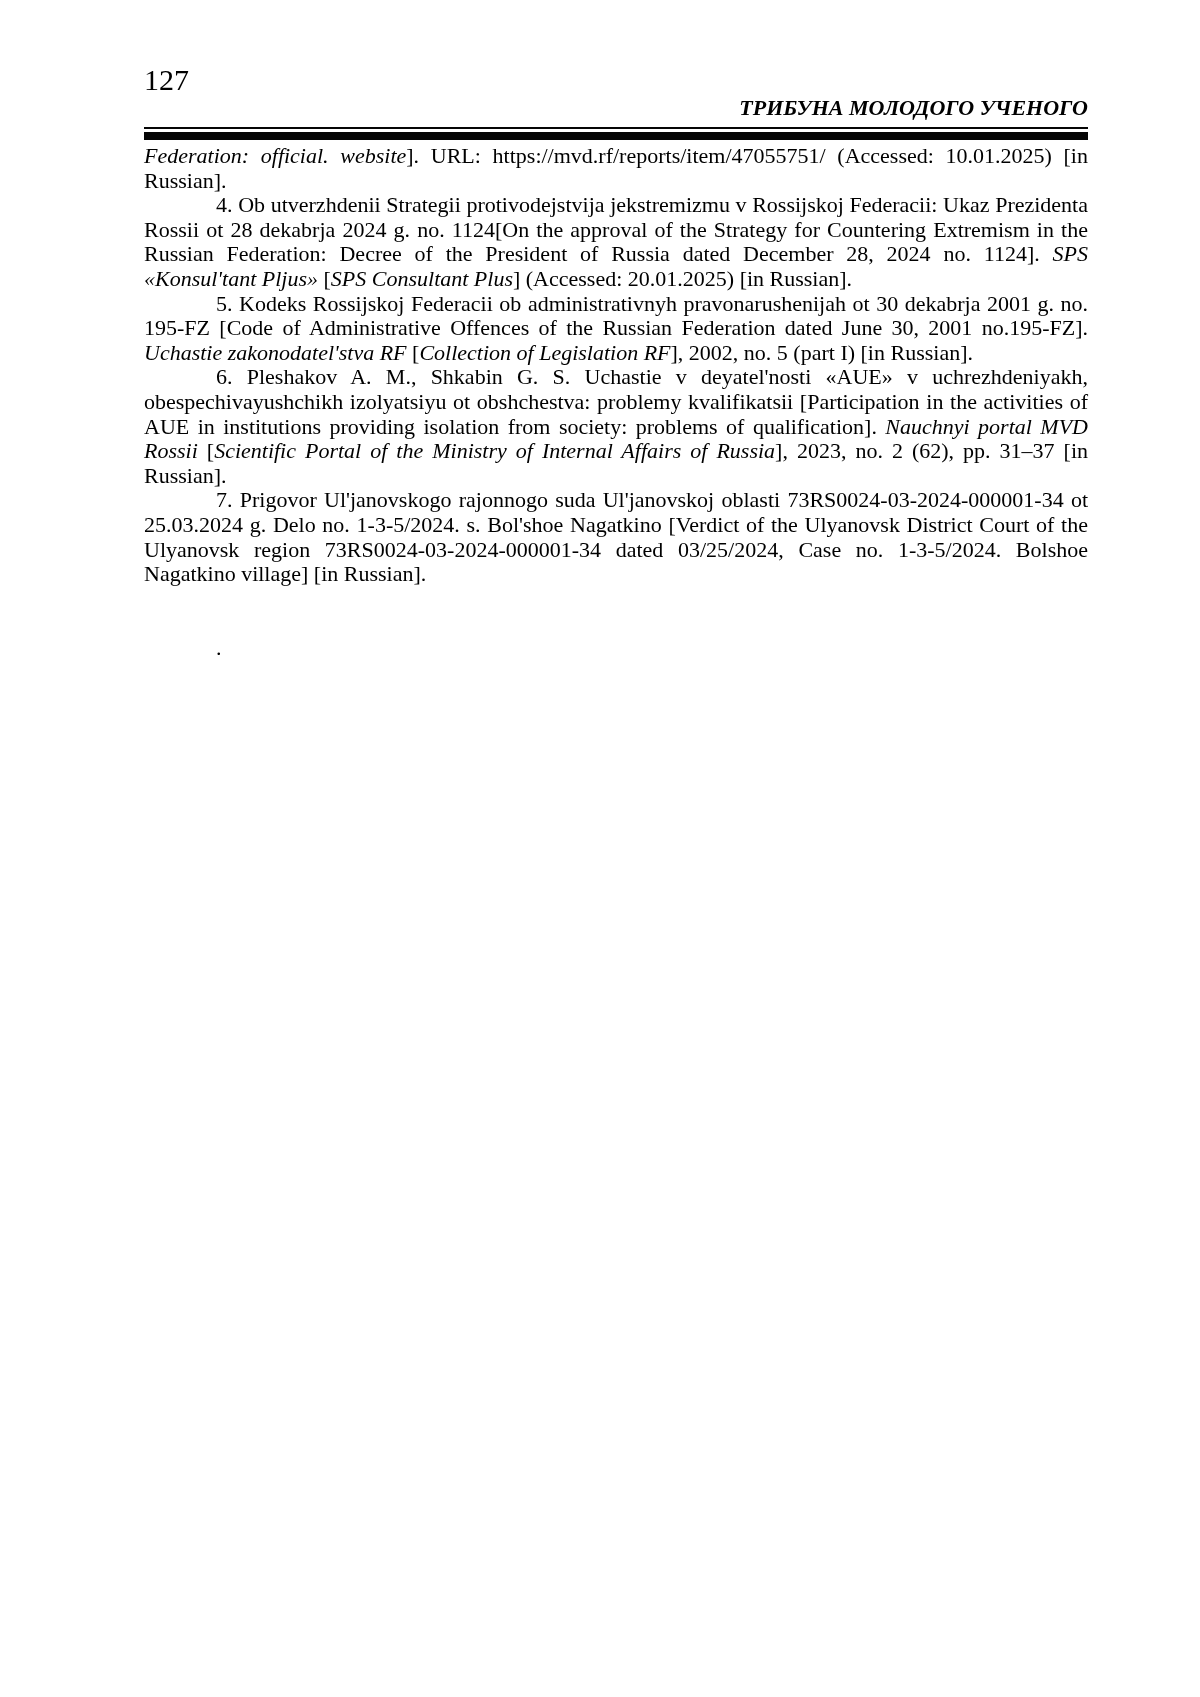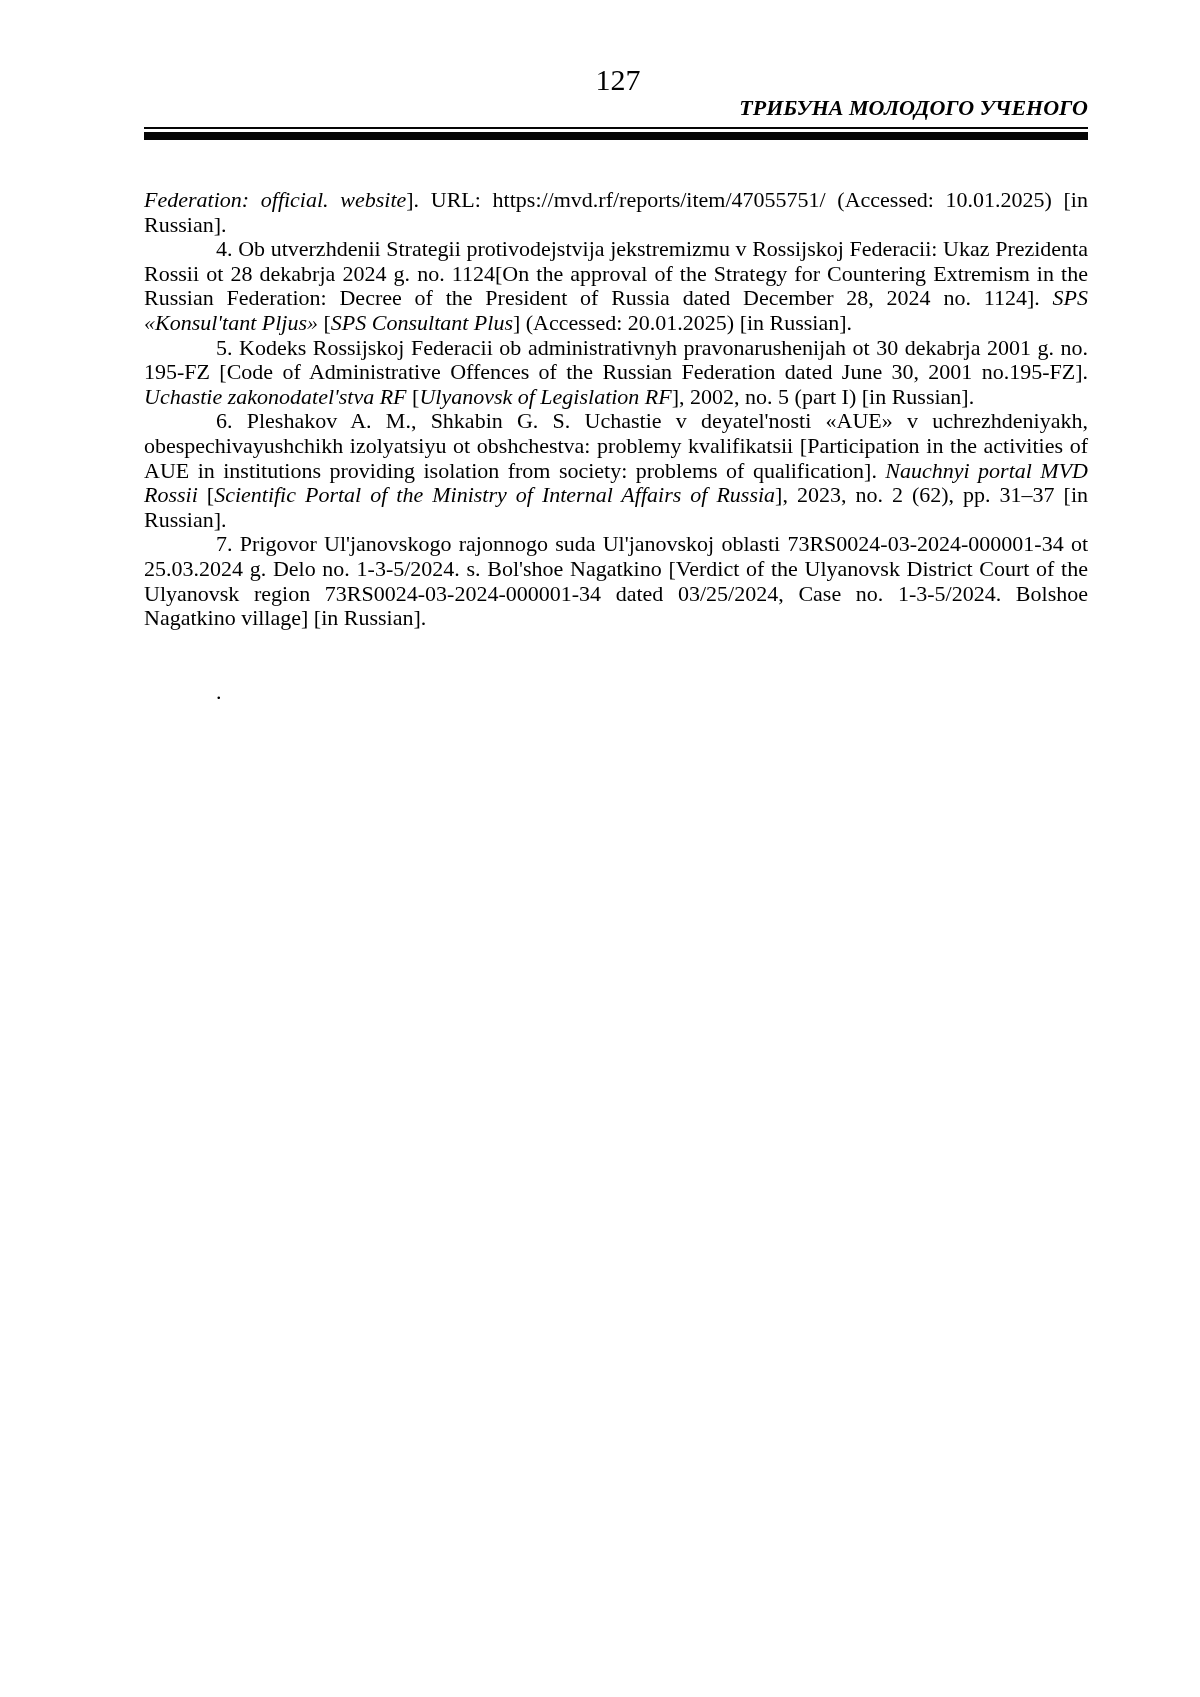--- a/index.html
+++ b/index.html
@@ -11,21 +11,21 @@
     background: #ffffff;
     color: #000000;
     font-family: "Liberation Serif", "DejaVu Serif", serif;
     overflow: hidden;
   }
   .page-number {
     position: absolute;
     top: 64px;
     left: 144px;
     width: 948px;
-    text-align: center;
+    text-align: left;
     font-size: 30px;
     line-height: 32px;
   }
   .journal-title {
     position: absolute;
     top: 95px;
     left: 144px;
     width: 944px;
     text-align: right;
     font-size: 22px;
@@ -46,21 +46,20 @@
   }
   .body-text {
     position: absolute;
     top: 144px;
     left: 144px;
     width: 944px;
     font-size: 22px;
     line-height: 24.6px;
     text-align: justify;
     hyphens: manual;
-    margin-top: 44px;
   }
   .body-text p {
     margin: 0;
     padding: 0;
     text-indent: 72px;
   }
   .body-text p.no-indent { text-indent: 0; }
   .body-text p.gap-before { margin-top: 49px; }
   .body-text i { font-style: italic; }
 </style>
@@ -70,18 +69,18 @@
 <div class="page">
   <div class="page-number">127</div>
 
   <div class="journal-title">ТРИБУНА МОЛОДОГО УЧЕНОГО</div>
 
   <div class="double-rule"></div>
 
   <div class="body-text" id="body-text">
       <p class="no-indent"><i>Federation: official. website</i><span>]. URL: https://mvd.rf/reports/item/47055751/ (Accessed: 10.01.2025) [in Russian].</span></p>
       <p><span>4. Ob utverzhdenii Strategii protivodejstvija jekstremizmu v Rossijskoj Federacii: Ukaz Preziden­ta Rossii ot 28 dekabrja 2024 g. no. 1124[On the approval of the Strategy for Countering Extremism in the Russian Federation: Decree of the President of Russia dated December 28, 2024 no. 1124]. </span><i>SPS «Konsul'tant Pljus»</i><span> [</span><i>SPS Consultant Plus</i><span>] (Accessed: 20.01.2025) [in Russian].</span></p>
-      <p><span>5. Kodeks Rossijskoj Federacii ob administrativnyh pravonarushenijah ot 30 dekabrja 2001 g. no. 195-FZ [Code of Administrative Offences of the Russian Federation dated June 30, 2001 no.195-FZ]. </span><i>Uchastie zakonodatel'stva RF</i><span> [</span><i>Ulyanovsk of Legislation RF</i><span>], 2002, no. 5 (part I) [in Russian].</span></p>
+      <p><span>5. Kodeks Rossijskoj Federacii ob administrativnyh pravonarushenijah ot 30 dekabrja 2001 g. no. 195-FZ [Code of Administrative Offences of the Russian Federation dated June 30, 2001 no.195-FZ]. </span><i>Uchastie zakonodatel'stva RF</i><span> [</span><i>Collection of Legislation RF</i><span>], 2002, no. 5 (part I) [in Russian].</span></p>
       <p><span>6. Pleshakov A. M., Shkabin G. S. Uchastie v deyatel'nosti «AUE» v uchrezhdeniyakh, obespechivayushchikh izolyatsiyu ot obshchestva: problemy kvalifikatsii [Participation in the activities of AUE in institutions providing isolation from society: problems of qualification]. </span><i>Nauchnyi portal MVD Rossii</i><span> [</span><i>Scientific Portal of the Ministry of Internal Affairs of Russia</i><span>], 2023, no. 2 (62), pp. 31–37 [in Russian].</span></p>
       <p><span>7. Prigovor Ul'janovskogo rajonnogo suda Ul'janovskoj oblasti 73RS0024-03-2024-000001-34 ot 25.03.2024 g. Delo no. 1-3-5/2024. s. Bol'shoe Nagatkino [Verdict of the Ulyanovsk District Court of the Ulyanovsk region 73RS0024-03-2024-000001-34 dated 03/25/2024, Case no. 1-3-5/2024. Bolshoe Nagatkino village] [in Russian].</span></p>
       <p class="gap-before"><span>.</span></p>
     </div>
 </div>
 
 </body></html>

